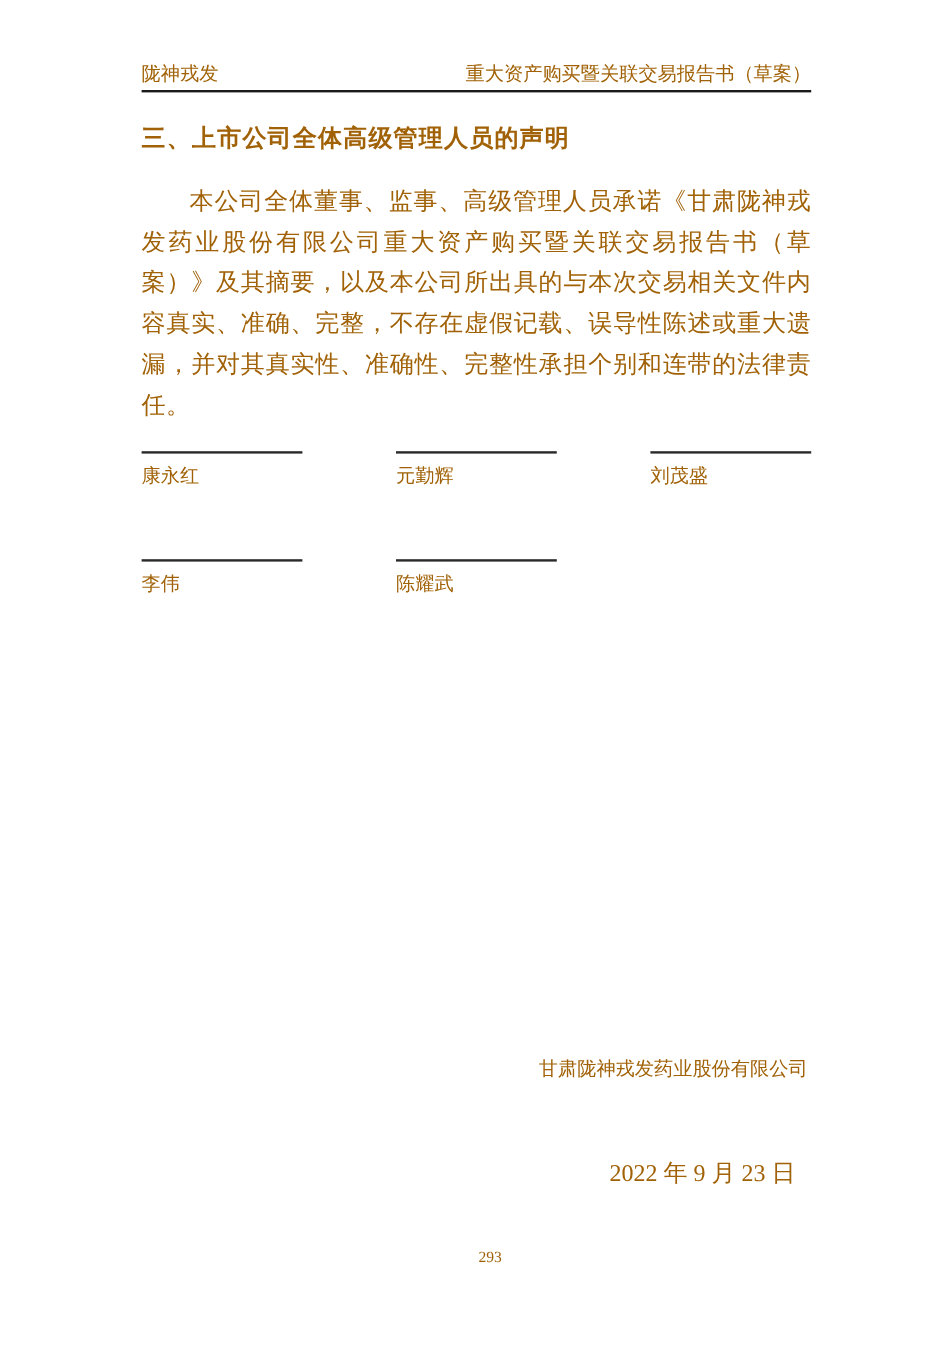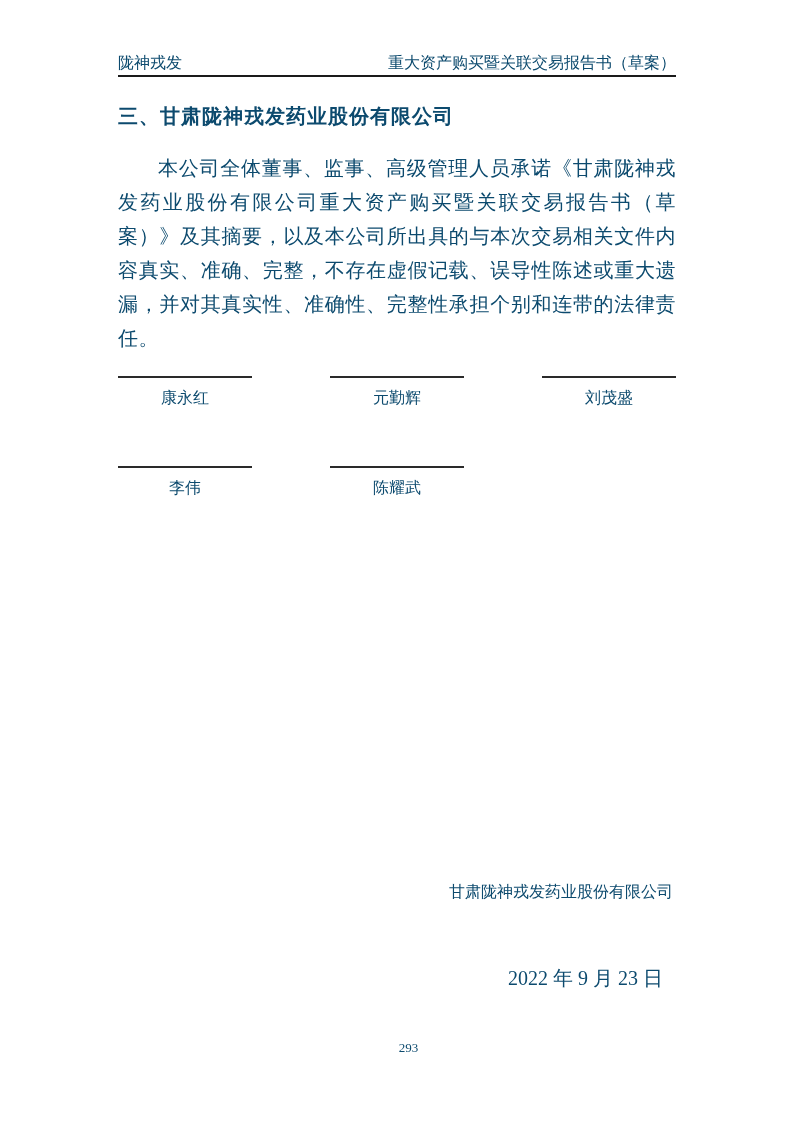--- a/index.html
+++ b/index.html
@@ -5,21 +5,21 @@
   html, body {
     margin: 0;
     padding: 0;
     background: #ffffff;
   }
   .page {
     position: relative;
     width: 793px;
     height: 1122px;
     background: #ffffff;
-    color: #0c4a6e;
+    color: #a16207;
     font-family: "Liberation Serif", "DejaVu Serif", serif;
     overflow: hidden;
   }
   .header {
     position: absolute;
     left: 118px;
     right: 117px;
     top: 53px;
     display: flex;
     justify-content: space-between;
@@ -72,21 +72,20 @@
     left: 118px;
     display: flex;
   }
   .sig-row-1 { top: 376px; }
   .sig-row-2 { top: 466px; }
   .sig-block {
     width: 134px;
     margin-right: 78px;
     border-top: 2px solid #2a2a2a;
     padding-top: 11px;
-    text-align: center;
     font-size: 16px;
     line-height: 18px;
   }
   .sig-block:last-child { margin-right: 0; }
   .company-name {
     position: absolute;
     top: 882px;
     left: 118px;
     right: 120px;
     text-align: right;
@@ -115,21 +114,21 @@
 <body>
 
 <div class="page">
 
   <div class="header">
     <span class="header-left">陇神戎发</span>
     <span class="header-right">重大资产购买暨关联交易报告书（草案）</span>
   </div>
   <div class="header-rule"></div>
 
-  <div class="section-heading">三、甘肃陇神戎发药业股份有限公司</div>
+  <div class="section-heading">三、上市公司全体高级管理人员的声明</div>
 
   <div class="declaration-paragraph">本公司全体董事、监事、高级管理人员承诺《甘肃陇神戎发药业股份有限公司重大资产购买暨关联交易报告书（草案）》及其摘要，以及本公司所出具的与本次交易相关文件内容真实、准确、完整，不存在虚假记载、误导性陈述或重大遗漏，并对其真实性、准确性、完整性承担个别和连带的法律责任。</div>
 
 
   <div class="sig-row sig-row-1">
     <div class="sig-block">
       <span>康永红</span>
     </div>
     <div class="sig-block">
       <span>元勤辉</span>

